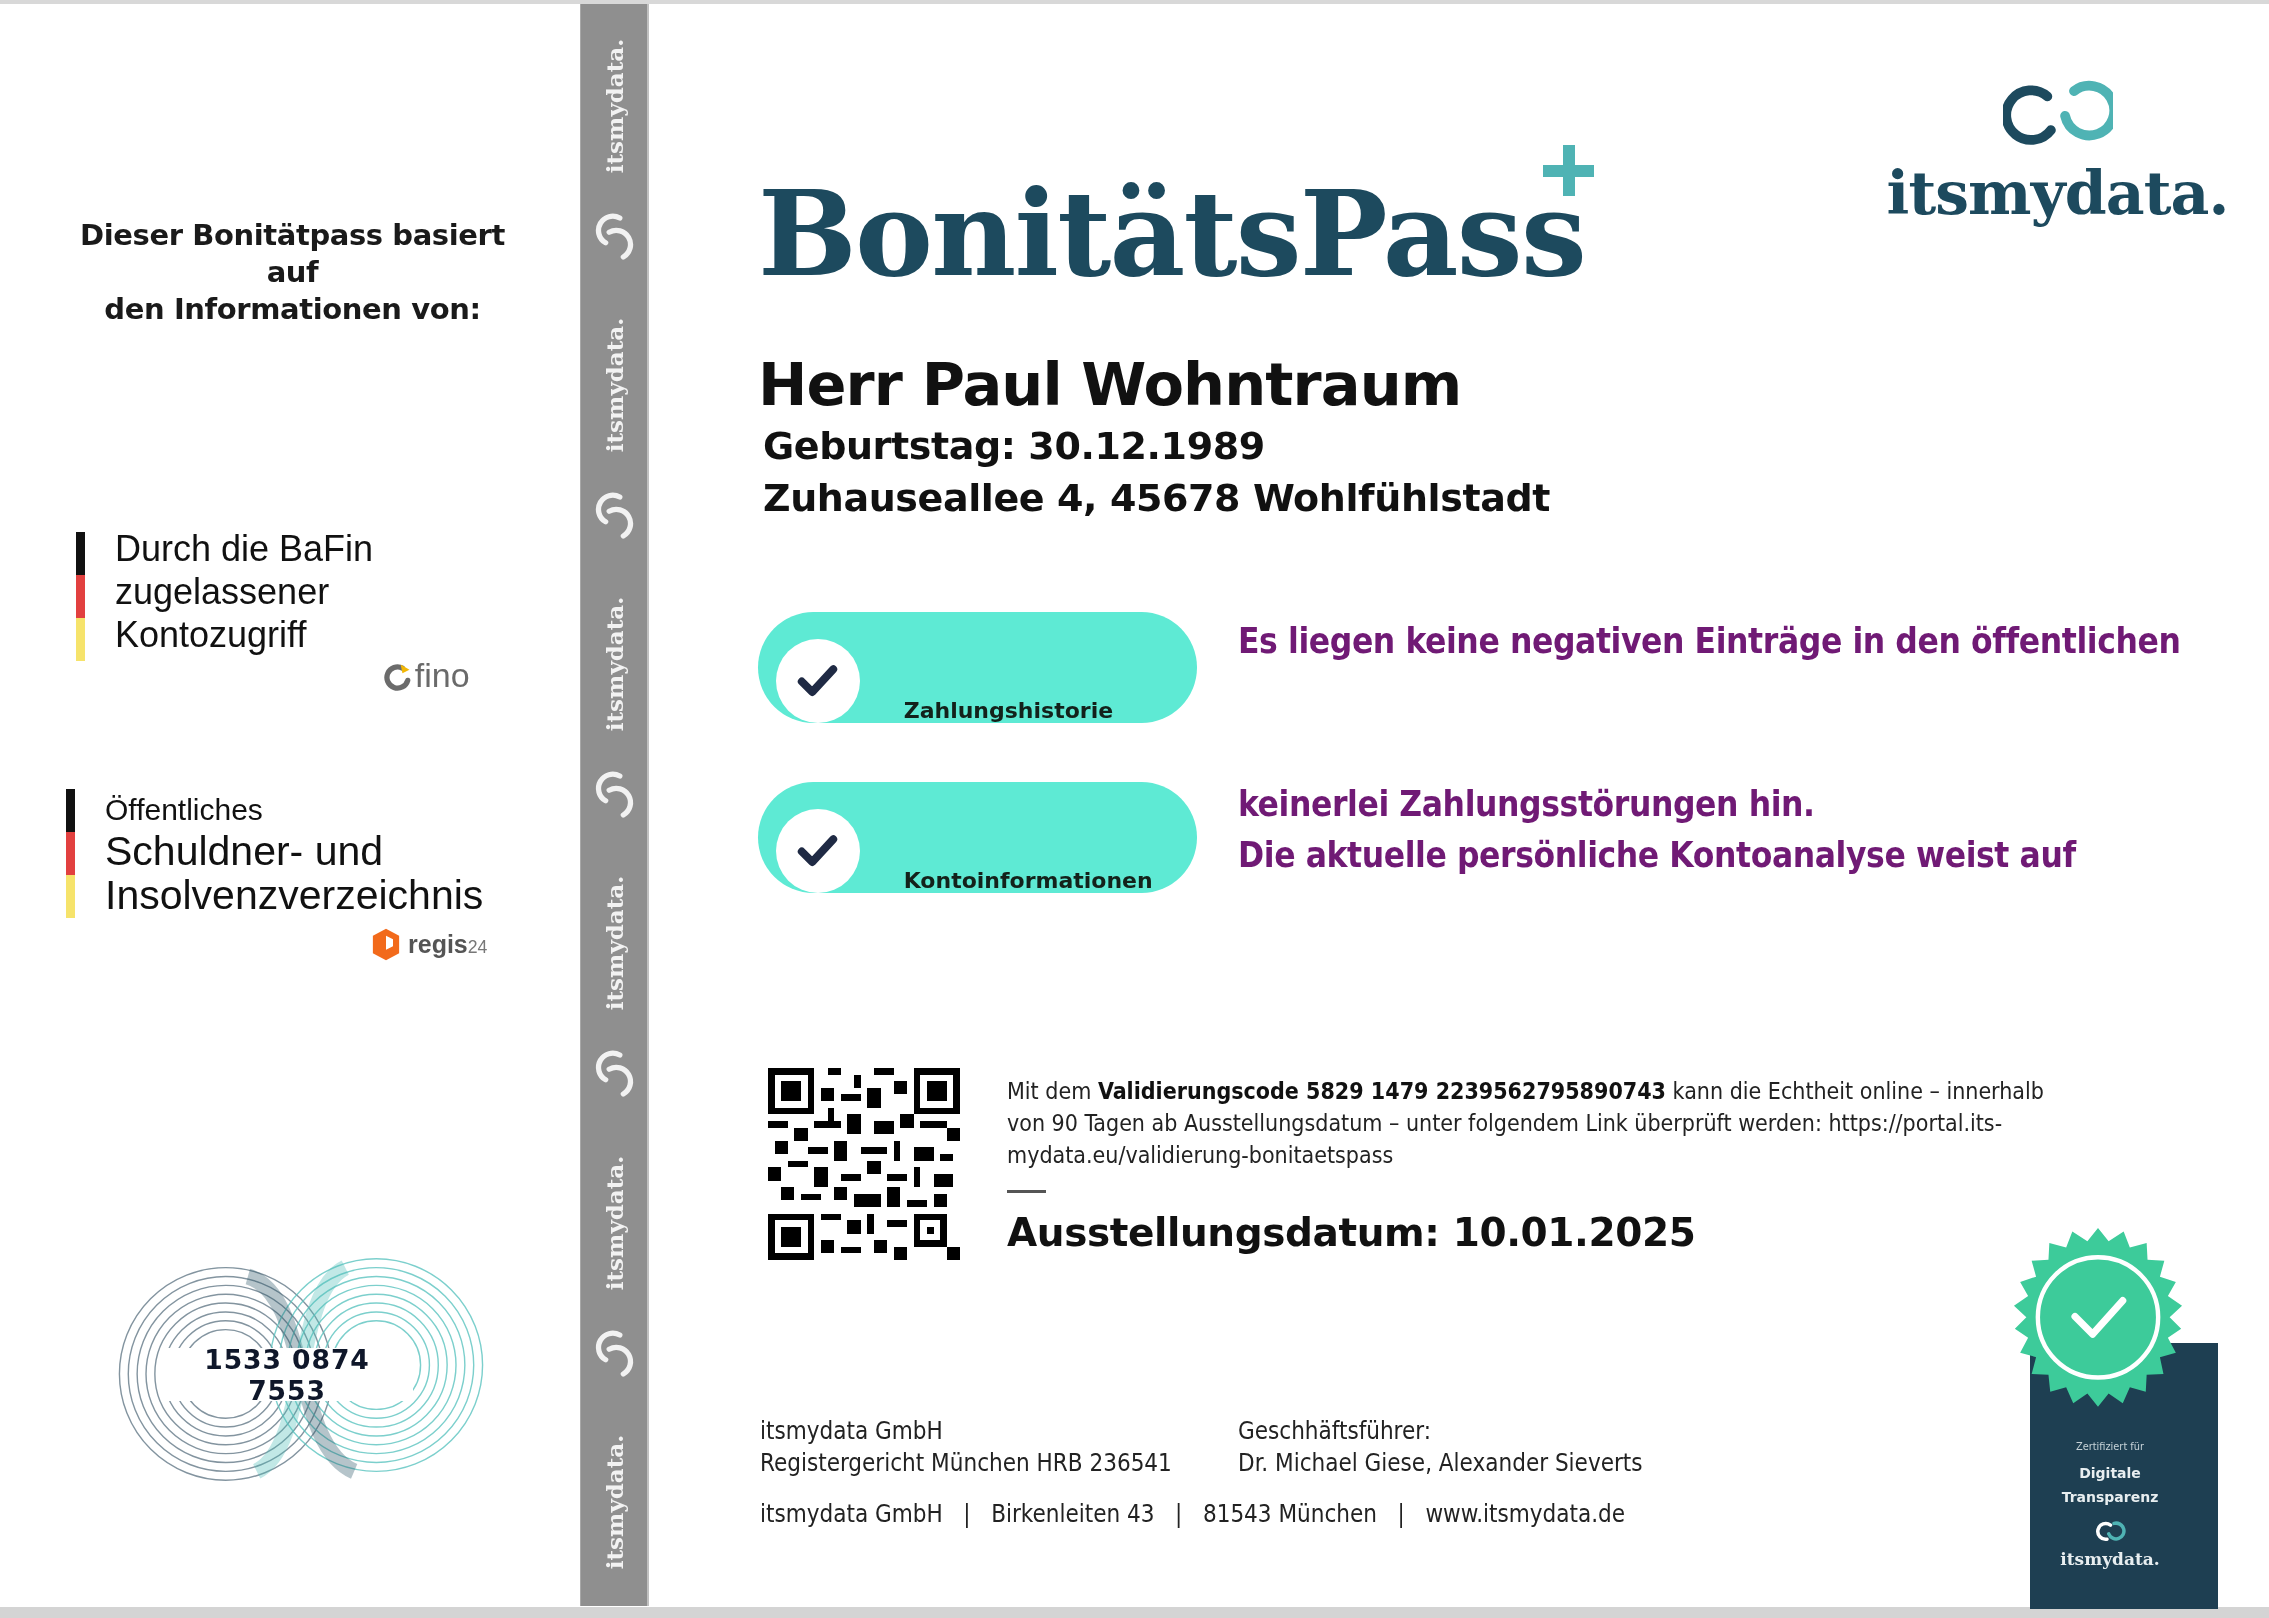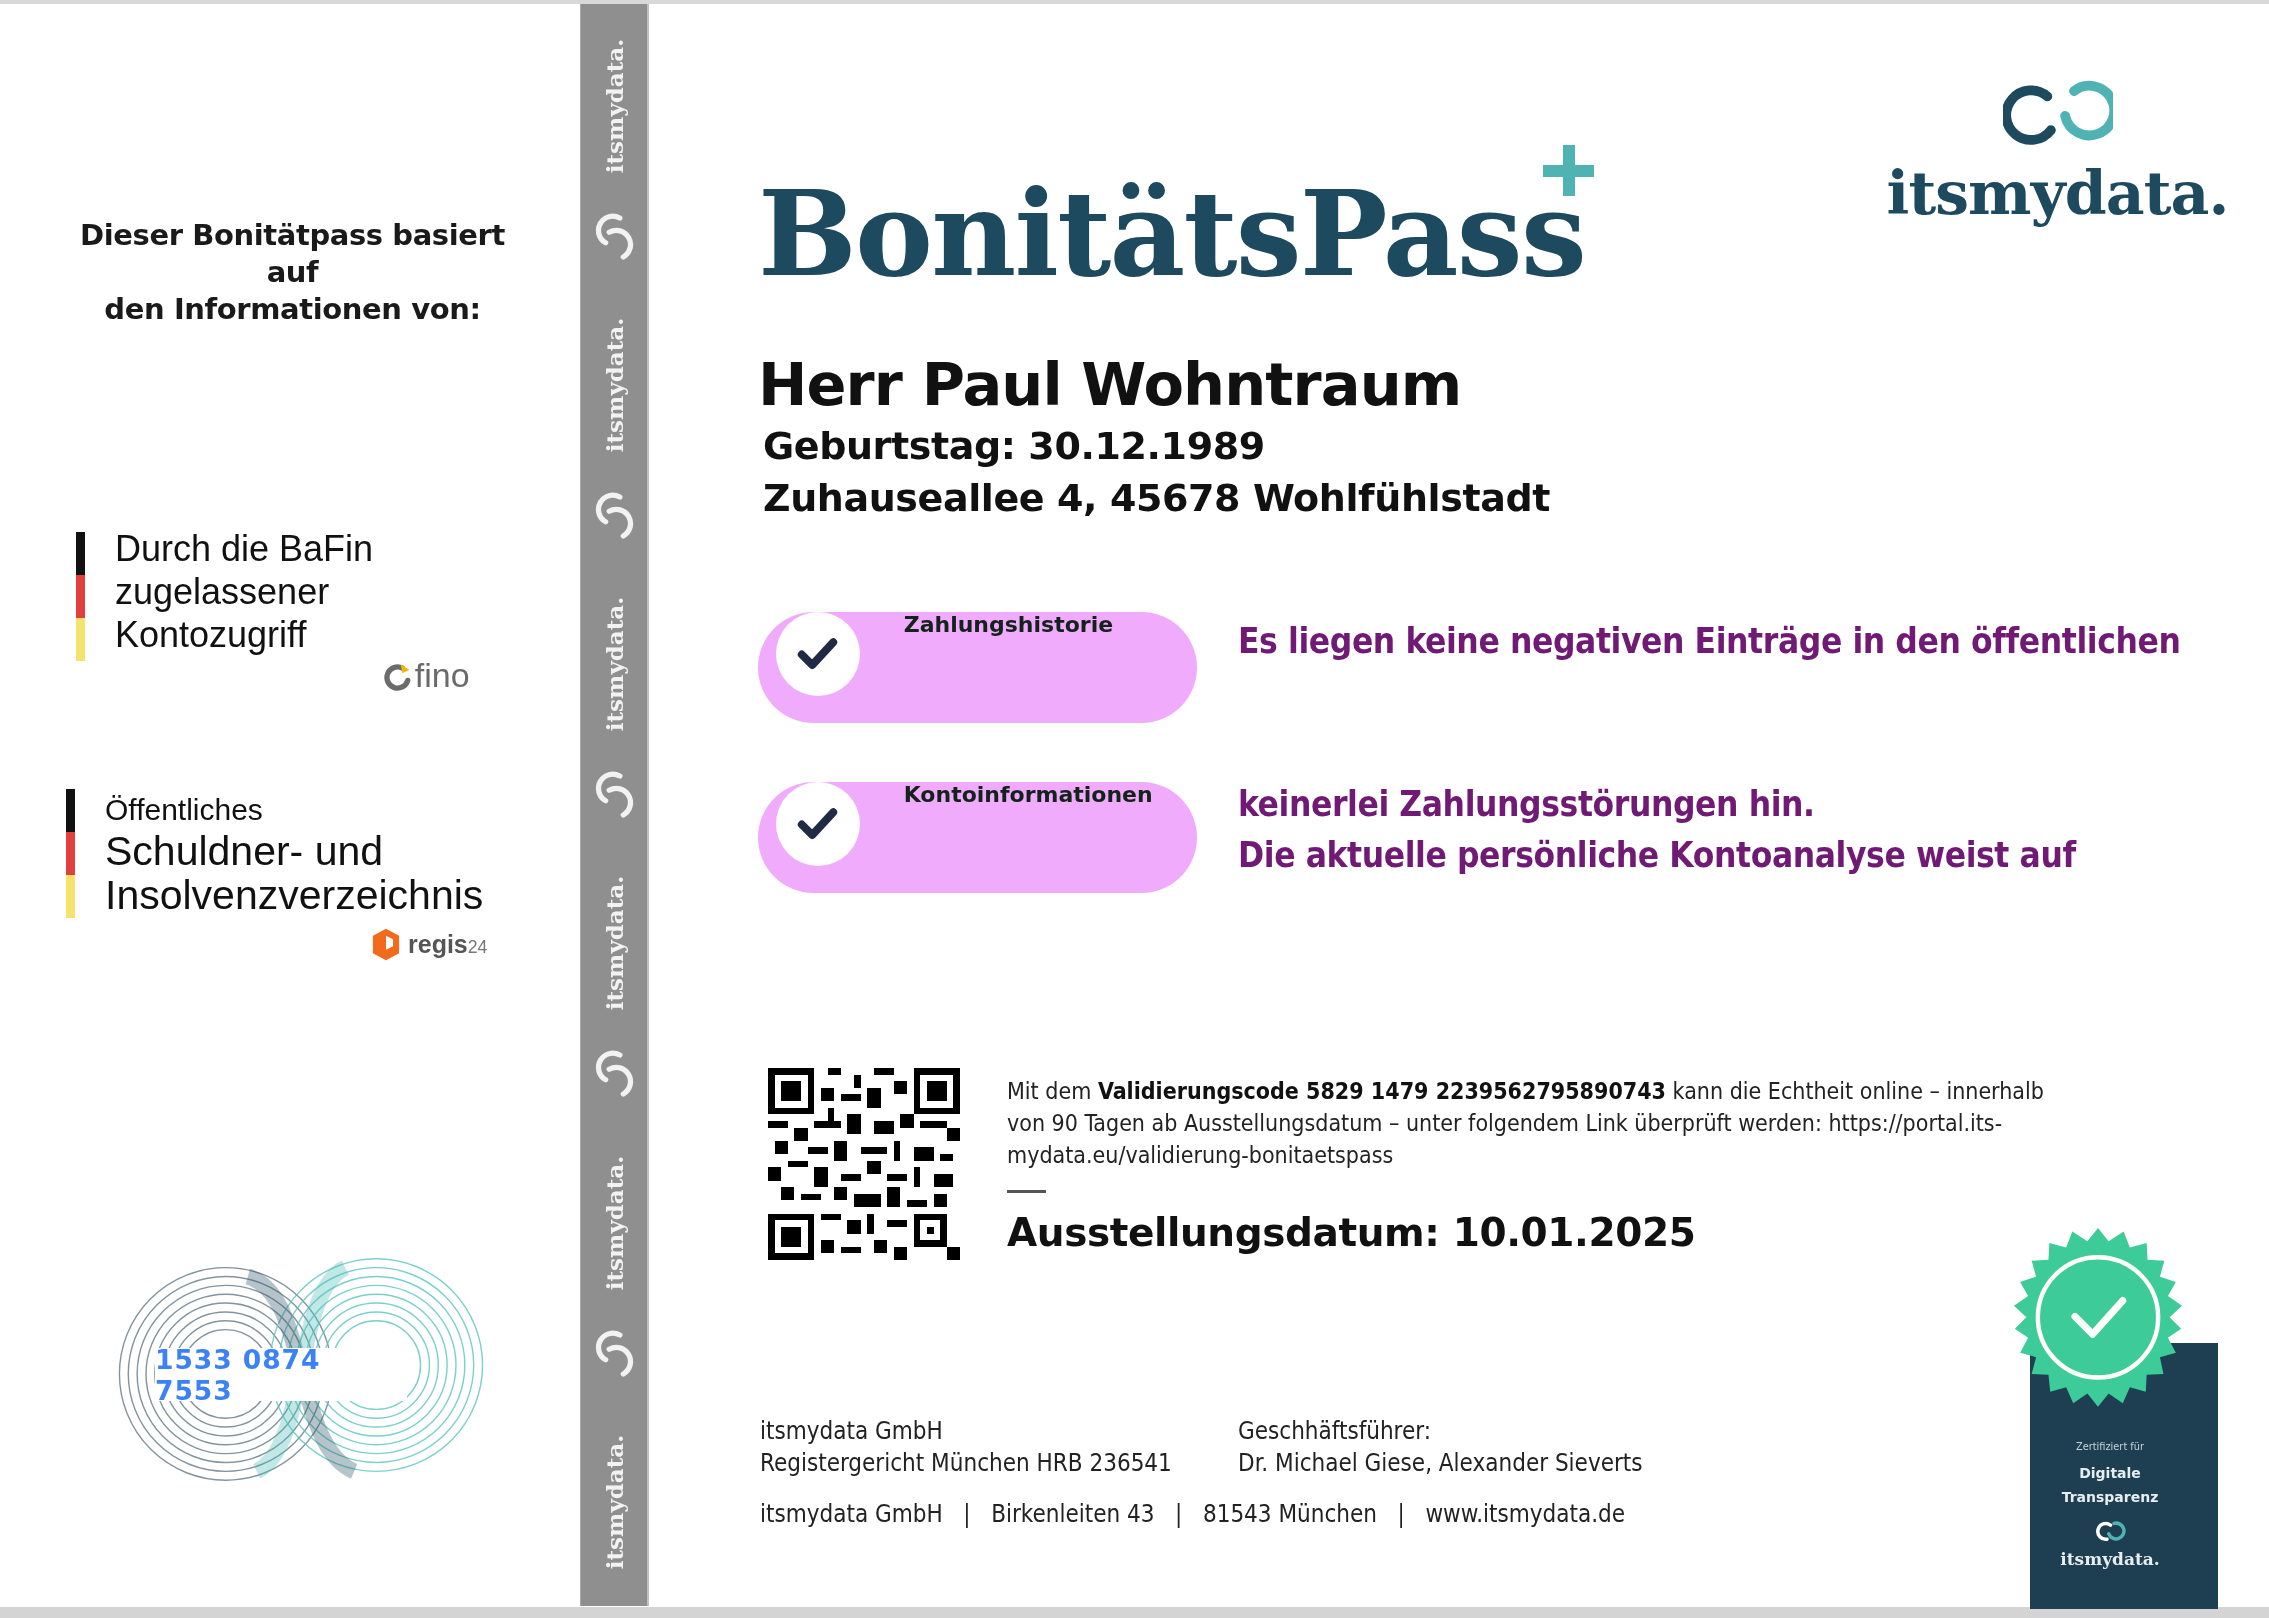--- a/index.html
+++ b/index.html
@@ -16,22 +16,22 @@
   .flagbar span { display:block; width:8.9px; }
   .src1 { left:115px; top:527px; font-size:36px; line-height:43px; color:#111; font-family:"Liberation Sans", sans-serif; }
   .src2a { left:105px; top:792px; font-size:30px; line-height:35px; font-family:"Liberation Sans", sans-serif; }
   .src2b { left:105px; top:829px; font-size:41px; line-height:44px; font-family:"Liberation Sans", sans-serif; }
   .fino { left:383px; top:656px; font-size:34px; color:#6a6a6a; font-family:"Liberation Sans", sans-serif; display:flex; align-items:center; gap:1.8px;}
   .regis { left:371px; top:927px; display:flex; align-items:center; gap:7px; }
   .regis-text { font-size:25px; color:#555; font-weight:bold; font-family:"Liberation Sans", sans-serif; }
   .regis-text small { font-size:17.7px; font-weight:normal; color:#777; }
 
   .idmark { left:115px; top:1241px; width:372px; height:257px; }
-  .idbox { left:155px; top:1348px; width:252px; height:53px; background:#fff; display:flex; align-items:center; justify-content:center;
-           font-size:26.6px; font-weight:bold; letter-spacing:0.9px; font-family:"DejaVu Sans", sans-serif; color:#3b82f6; }
+  .idbox { left:161px; top:1348px; width:252px; height:53px; background:#fff; display:flex; align-items:center; justify-content:center;
+           font-size:26.6px; font-weight:bold; letter-spacing:0.9px; font-family:"DejaVu Sans", sans-serif; color:#0f172a;text-align:center; }
 
   
   .stripe { left:580px; top:4.4px; width:66px; height:1602px; background:#8f8f8f; border-left:1.8px solid #a8a8a8; border-right:2.7px solid #c0c0c0; overflow:hidden; }
   .stripe-unit { position:absolute; left:0; width:66px; height:279px; }
   .stripe-text { position:absolute; left:33px; top:106px; transform:translate(-50%,-50%) rotate(-90deg);
                  color:#f2f2f2; font-family:"DejaVu Serif", serif; font-weight:bold; font-size:23px; white-space:nowrap; }
   .stripe-icon { position:absolute; left:12.4px; top:211px; width:43px; height:53px; }
 
   
   .title { left:758px; top:168px; font-family:"DejaVu Serif", serif; font-weight:bold; font-size:117px; color:#1d4a5e; letter-spacing:-1.8px; line-height:133px; }
@@ -40,21 +40,21 @@
   .plus:before { left:19.5px; top:0; width:12.4px; height:51px; }
   .plus:after { left:0; top:19.5px; width:51px; height:12.4px; }
 
   .brand { left:1880px; top:75px; width:355px; text-align:center; }
   .brand-text { font-family:"DejaVu Serif", serif; font-weight:bold; font-size:60px; color:#1d4a5e; letter-spacing:-0.9px; line-height:71px; }
 
   .name { left:758px; top:350px; font-size:59px; font-family:"DejaVu Sans", sans-serif; font-weight:bold; color:#111; letter-spacing:-0.9px; }
   .dob { left:763px; top:424px; font-size:38px; font-family:"DejaVu Sans", sans-serif; font-weight:bold; color:#111; letter-spacing:-0.4px; }
   .addr { left:763px; top:476px; font-size:38px; font-family:"DejaVu Sans", sans-serif; font-weight:bold; color:#111; letter-spacing:-0.4px; }
 
-  .pill { position:absolute; left:758px; width:439px; height:111px; border-radius:56px; background:#f0abfc; display:flex; align-items:flex-start; }
+  .pill { position:absolute; left:758px; width:439px; height:111px; border-radius:56px; background:#5eead4; display:flex; align-items:flex-end; }
   .pill-check { width:84px; height:84px; border-radius:50%; background:#fff; margin-left:17.7px; display:flex; align-items:center; justify-content:center; }
   .pill-label { margin-left:44px; font-size:22px; font-weight:bold; font-family:"DejaVu Sans", sans-serif; color:#13221b; }
   .pill-desc { position:absolute; left:1238px; font-size:35px; line-height:51px; font-weight:bold; font-family:"DejaVu Sans Condensed","DejaVu Sans", sans-serif; color:#701a75; width:984px; letter-spacing:-0.4px; }
 
   .qr { left:768px; top:1068px; width:192px; height:192px; }
   .valid { left:1007px; top:1075px; width:1144px; font-size:23px; line-height:32px; color:#222; font-family:"DejaVu Sans Condensed","DejaVu Sans", sans-serif; }
   .valid b { color:#111; }
   .dash { left:1007px; top:1190px; width:39px; height:2.7px; background:#555; }
   .issue { left:1007px; top:1210px; font-size:39px; font-weight:bold; font-family:"DejaVu Sans", sans-serif; color:#111; letter-spacing:-0.4px; }
 

